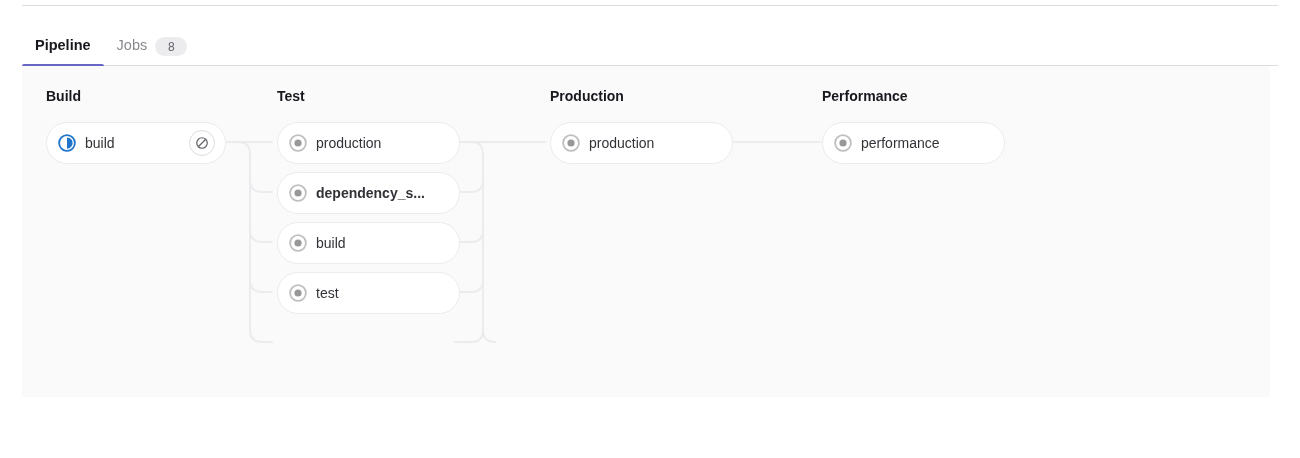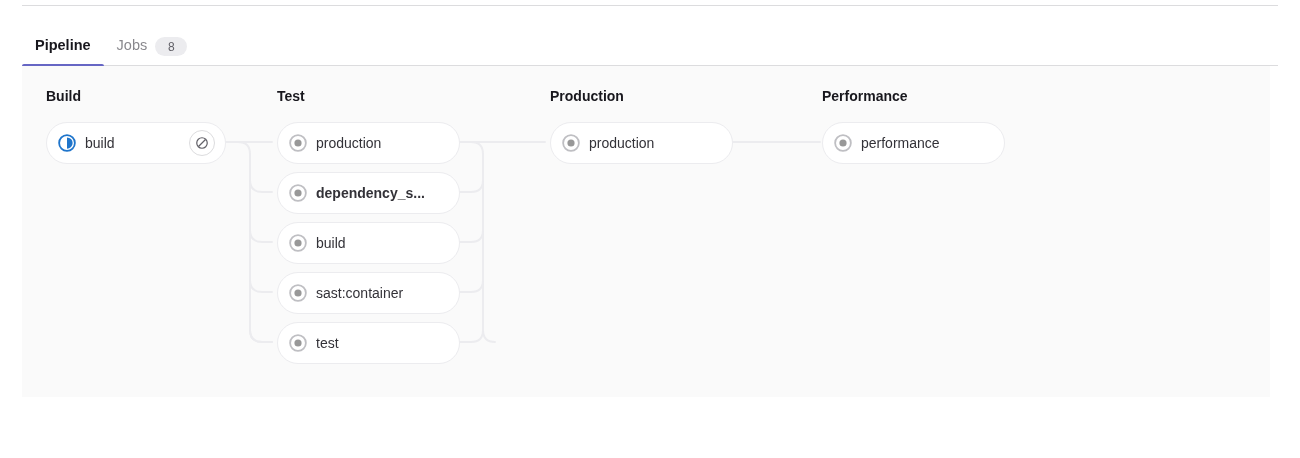--- a/index.html
+++ b/index.html
@@ -301,31 +301,20 @@
               <span class="status-icon">
                 <svg width="18" height="18" viewBox="0 0 16 16">
                   <circle cx="8" cy="8" r="7" fill="none" stroke="#bfbfc3" stroke-width="1.6"></circle>
                   <circle cx="8" cy="8" r="3.2" fill="#989898"></circle>
                 </svg>
               </span>
               <span class="job-label">build</span>
             </div>
           </div>
 
-          <div class="job" style="width:183px;">
-            <div class="job-main">
-              <span class="status-icon">
-                <svg width="18" height="18" viewBox="0 0 16 16">
-                  <circle cx="8" cy="8" r="7" fill="none" stroke="#bfbfc3" stroke-width="1.6"></circle>
-                  <circle cx="8" cy="8" r="3.2" fill="#989898"></circle>
-                </svg>
-              </span>
-              <span class="job-label">sast:container</span>
-            </div>
-          </div>
 
           <div class="job" style="width:183px;">
             <div class="job-main">
               <span class="status-icon">
                 <svg width="18" height="18" viewBox="0 0 16 16">
                   <circle cx="8" cy="8" r="7" fill="none" stroke="#bfbfc3" stroke-width="1.6"></circle>
                   <circle cx="8" cy="8" r="3.2" fill="#989898"></circle>
                 </svg>
               </span>
               <span class="job-label">test</span>

